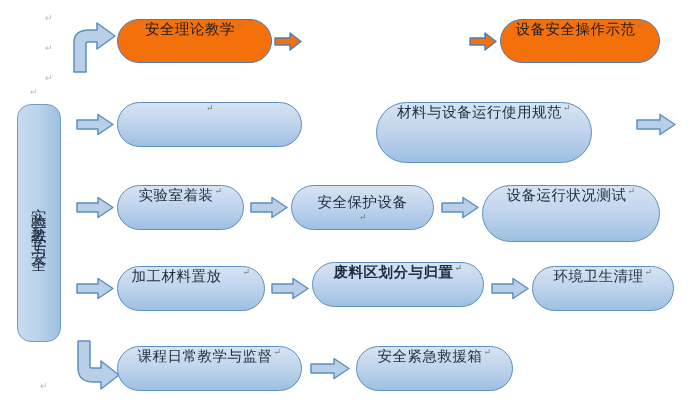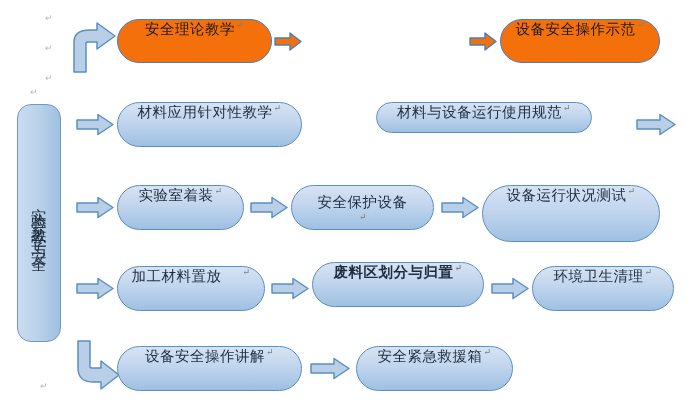--- a/index.html
+++ b/index.html
@@ -130,31 +130,30 @@
       <span class="tailmark">↵</span>
   </div>
 
   <div class="arrow" style="left:76px; top:113px;">
     <svg width="38" height="23" viewBox="0 0 38 23">
       <path d="M1,7 L22,7 L22,1.5 L37,11.5 L22,21.5 L22,16 L1,16 Z" fill="#b9cfe7" stroke="#5b8fc2" stroke-width="1.5" stroke-linejoin="round"></path>
     </svg>
   </div>
 
   <div class="node blue" style="left:117px; top:102px; width:185px; height:45px;">
-    <span>材料应用针对性教学</span>
       <span class="tailmark">↵</span>
   </div>
 
   <div class="arrow" style="left:318px">
     <svg width="40" height="23" viewBox="0 0 40 23" style="margin-top:113px; margin-left:318px;">
       <path d="M1,7 L24,7 L24,1.5 L39,11.5 L24,21.5 L24,16 L1,16 Z" fill="#b9cfe7" stroke="#5b8fc2" stroke-width="1.5" stroke-linejoin="round"></path>
     </svg>
   </div>
 
-  <div class="node blue" style="left:376px; top:102px; width:216px; height:31px;">
+  <div class="node blue" style="left:376px; top:102px; width:216px; height:61px;">
     <span>材料与设备运行使用规范</span>
       <span class="tailmark">↵</span>
   </div>
 
   <div class="arrow" style="left:76px; top:196px;">
     <svg width="38" height="23" viewBox="0 0 38 23">
       <path d="M1,7 L22,7 L22,1.5 L37,11.5 L22,21.5 L22,16 L1,16 Z" fill="#b9cfe7" stroke="#5b8fc2" stroke-width="1.5" stroke-linejoin="round"></path>
     </svg>
   </div>
 
@@ -218,21 +217,21 @@
       <span class="tailmark">↵</span>
   </div>
 
   <div class="arrow" style="left:74px; top:340px;">
     <svg width="48" height="50" viewBox="0 0 48 50">
       <path d="M4,1 L4,28 C4,40 12,42 20,42 L27,42 L27,49 L45,35 L27,21 L27,28 L18,28 C15,28 16,26 16,23 L16,1 Z" fill="#b9cfe7" stroke="#5b8fc2" stroke-width="1.5" stroke-linejoin="round"></path>
     </svg>
   </div>
 
   <div class="node blue" style="left:117px; top:346px; width:185px; height:45px;">
-    <span>设备安全操作讲解</span>
+    <span>课程日常教学与监督</span>
       <span class="tailmark">↵</span>
   </div>
 
   <div class="arrow" style="left:310px; top:357px;">
     <svg width="40" height="23" viewBox="0 0 40 23">
       <path d="M1,7 L24,7 L24,1.5 L39,11.5 L24,21.5 L24,16 L1,16 Z" fill="#b9cfe7" stroke="#5b8fc2" stroke-width="1.5" stroke-linejoin="round"></path>
     </svg>
   </div>
 
   <div class="node blue" style="left:356px; top:346px; width:157px; height:45px;">

